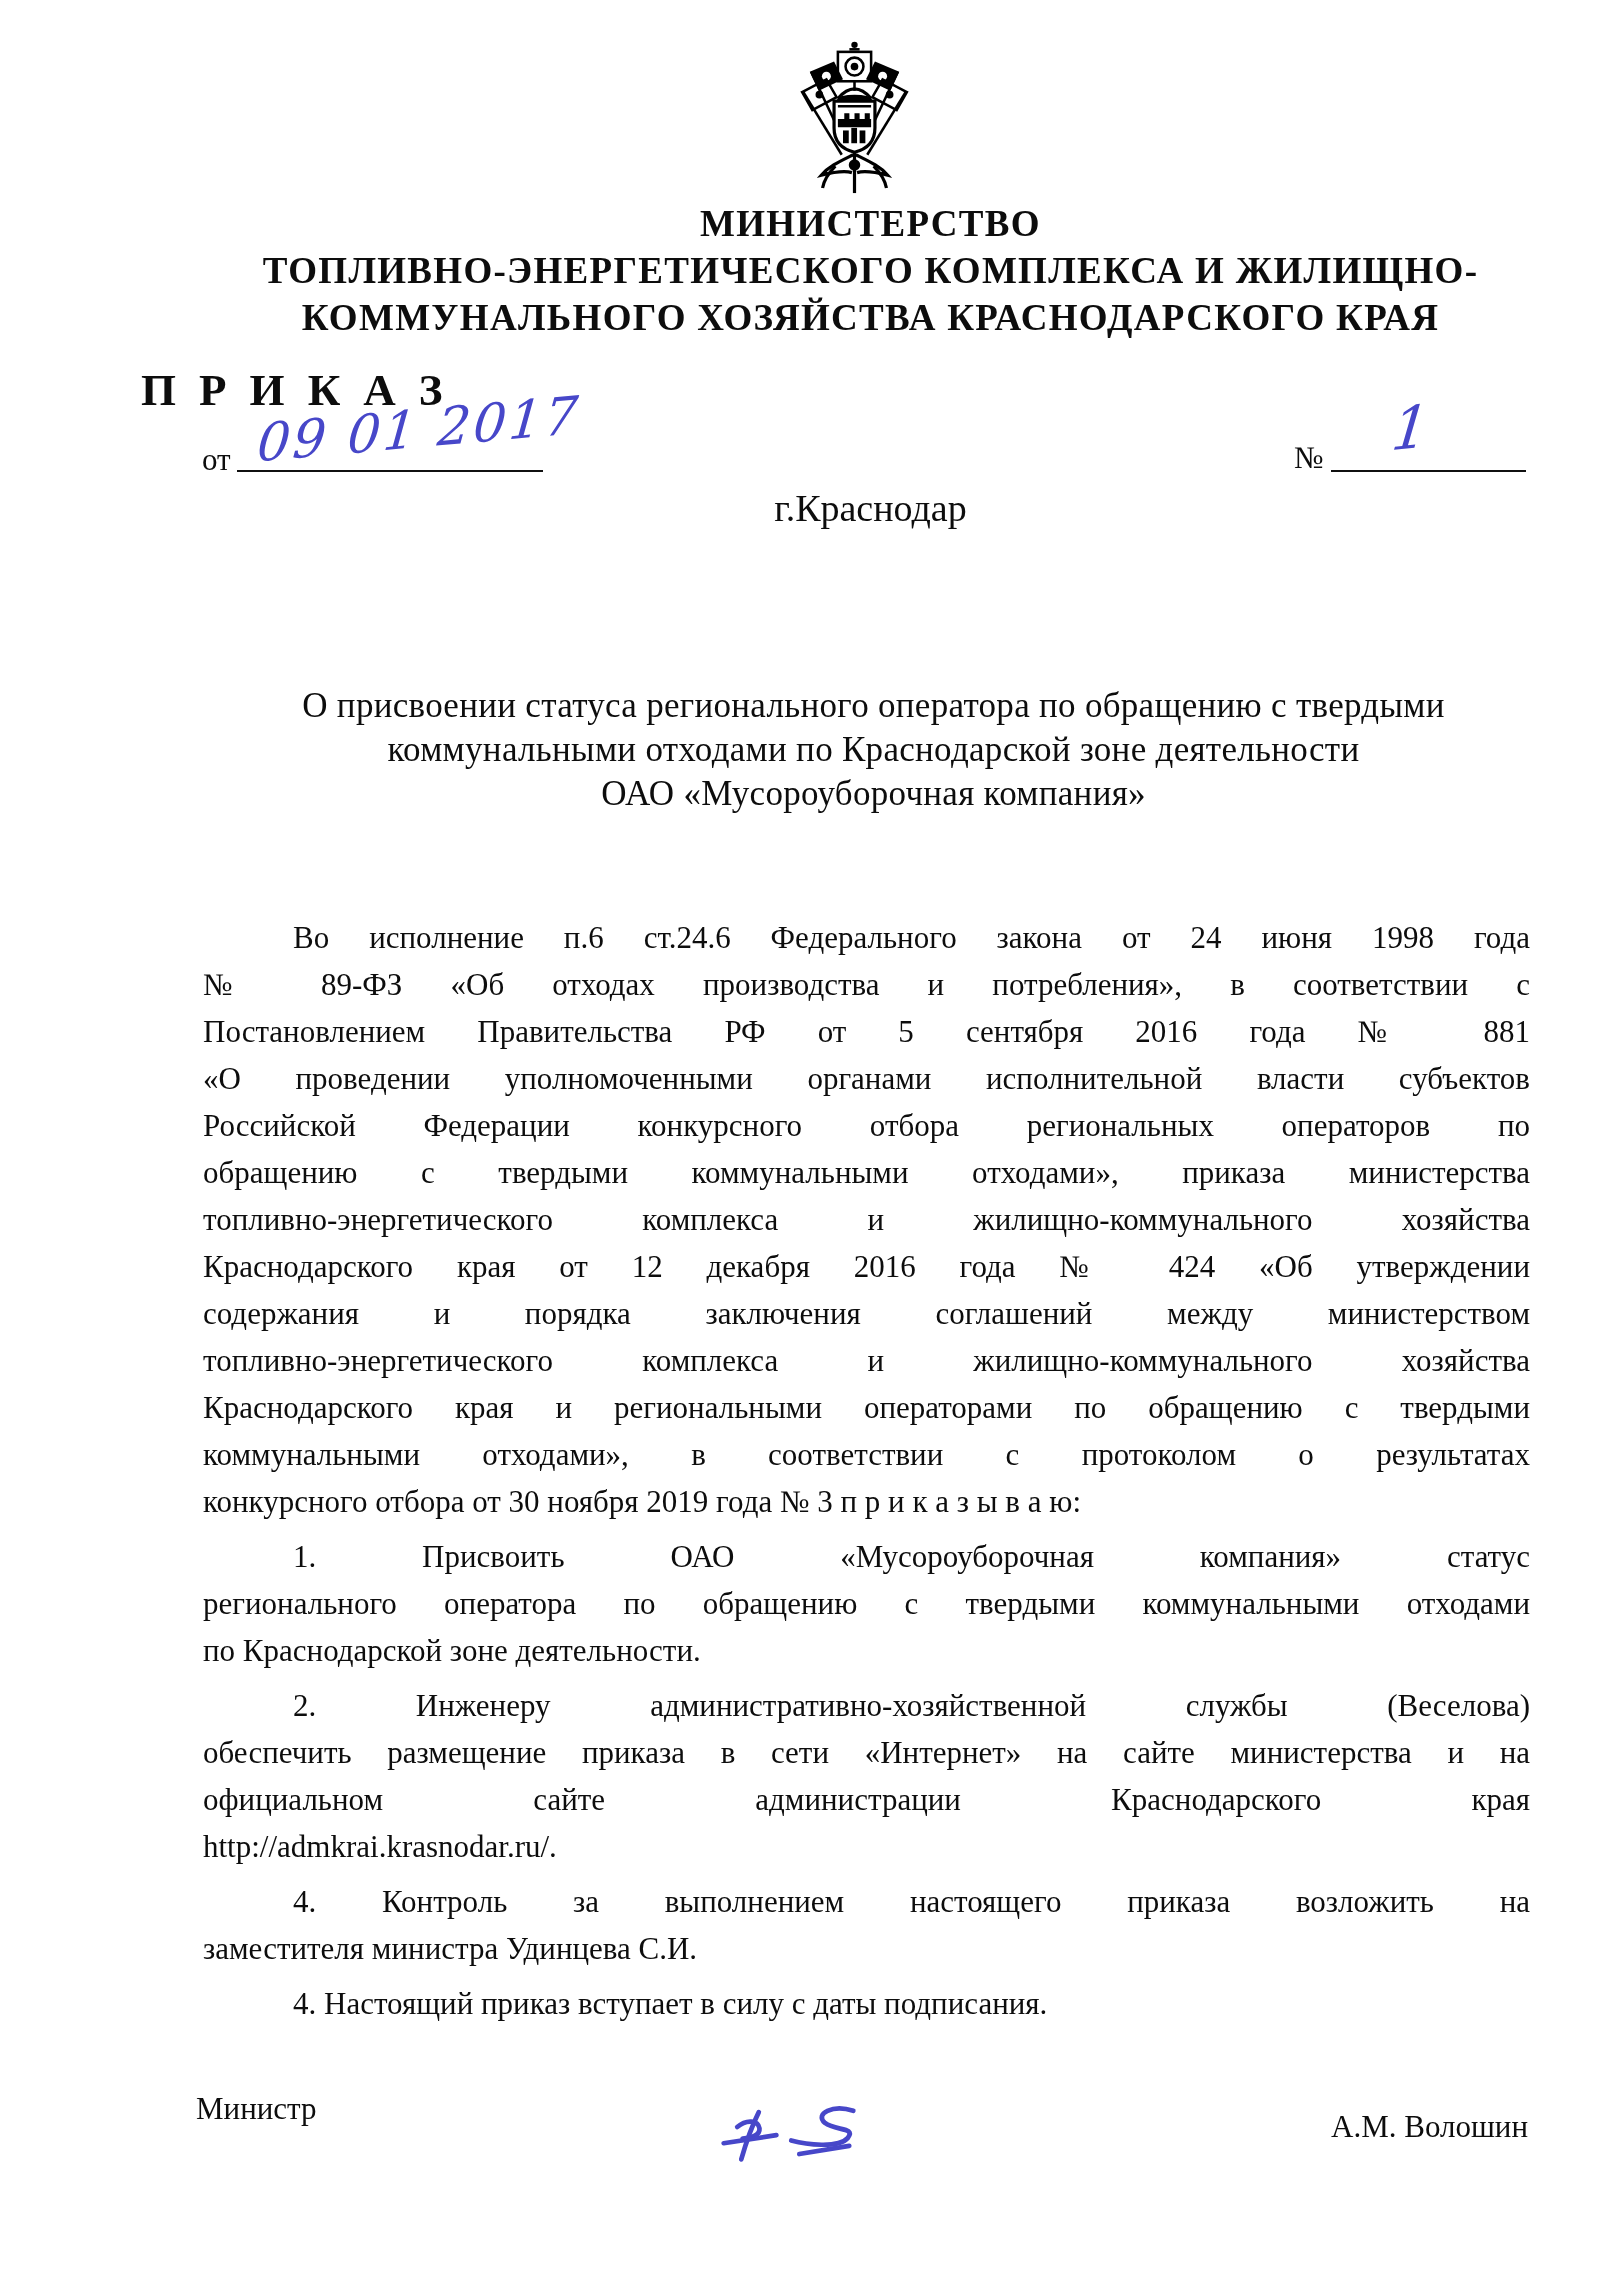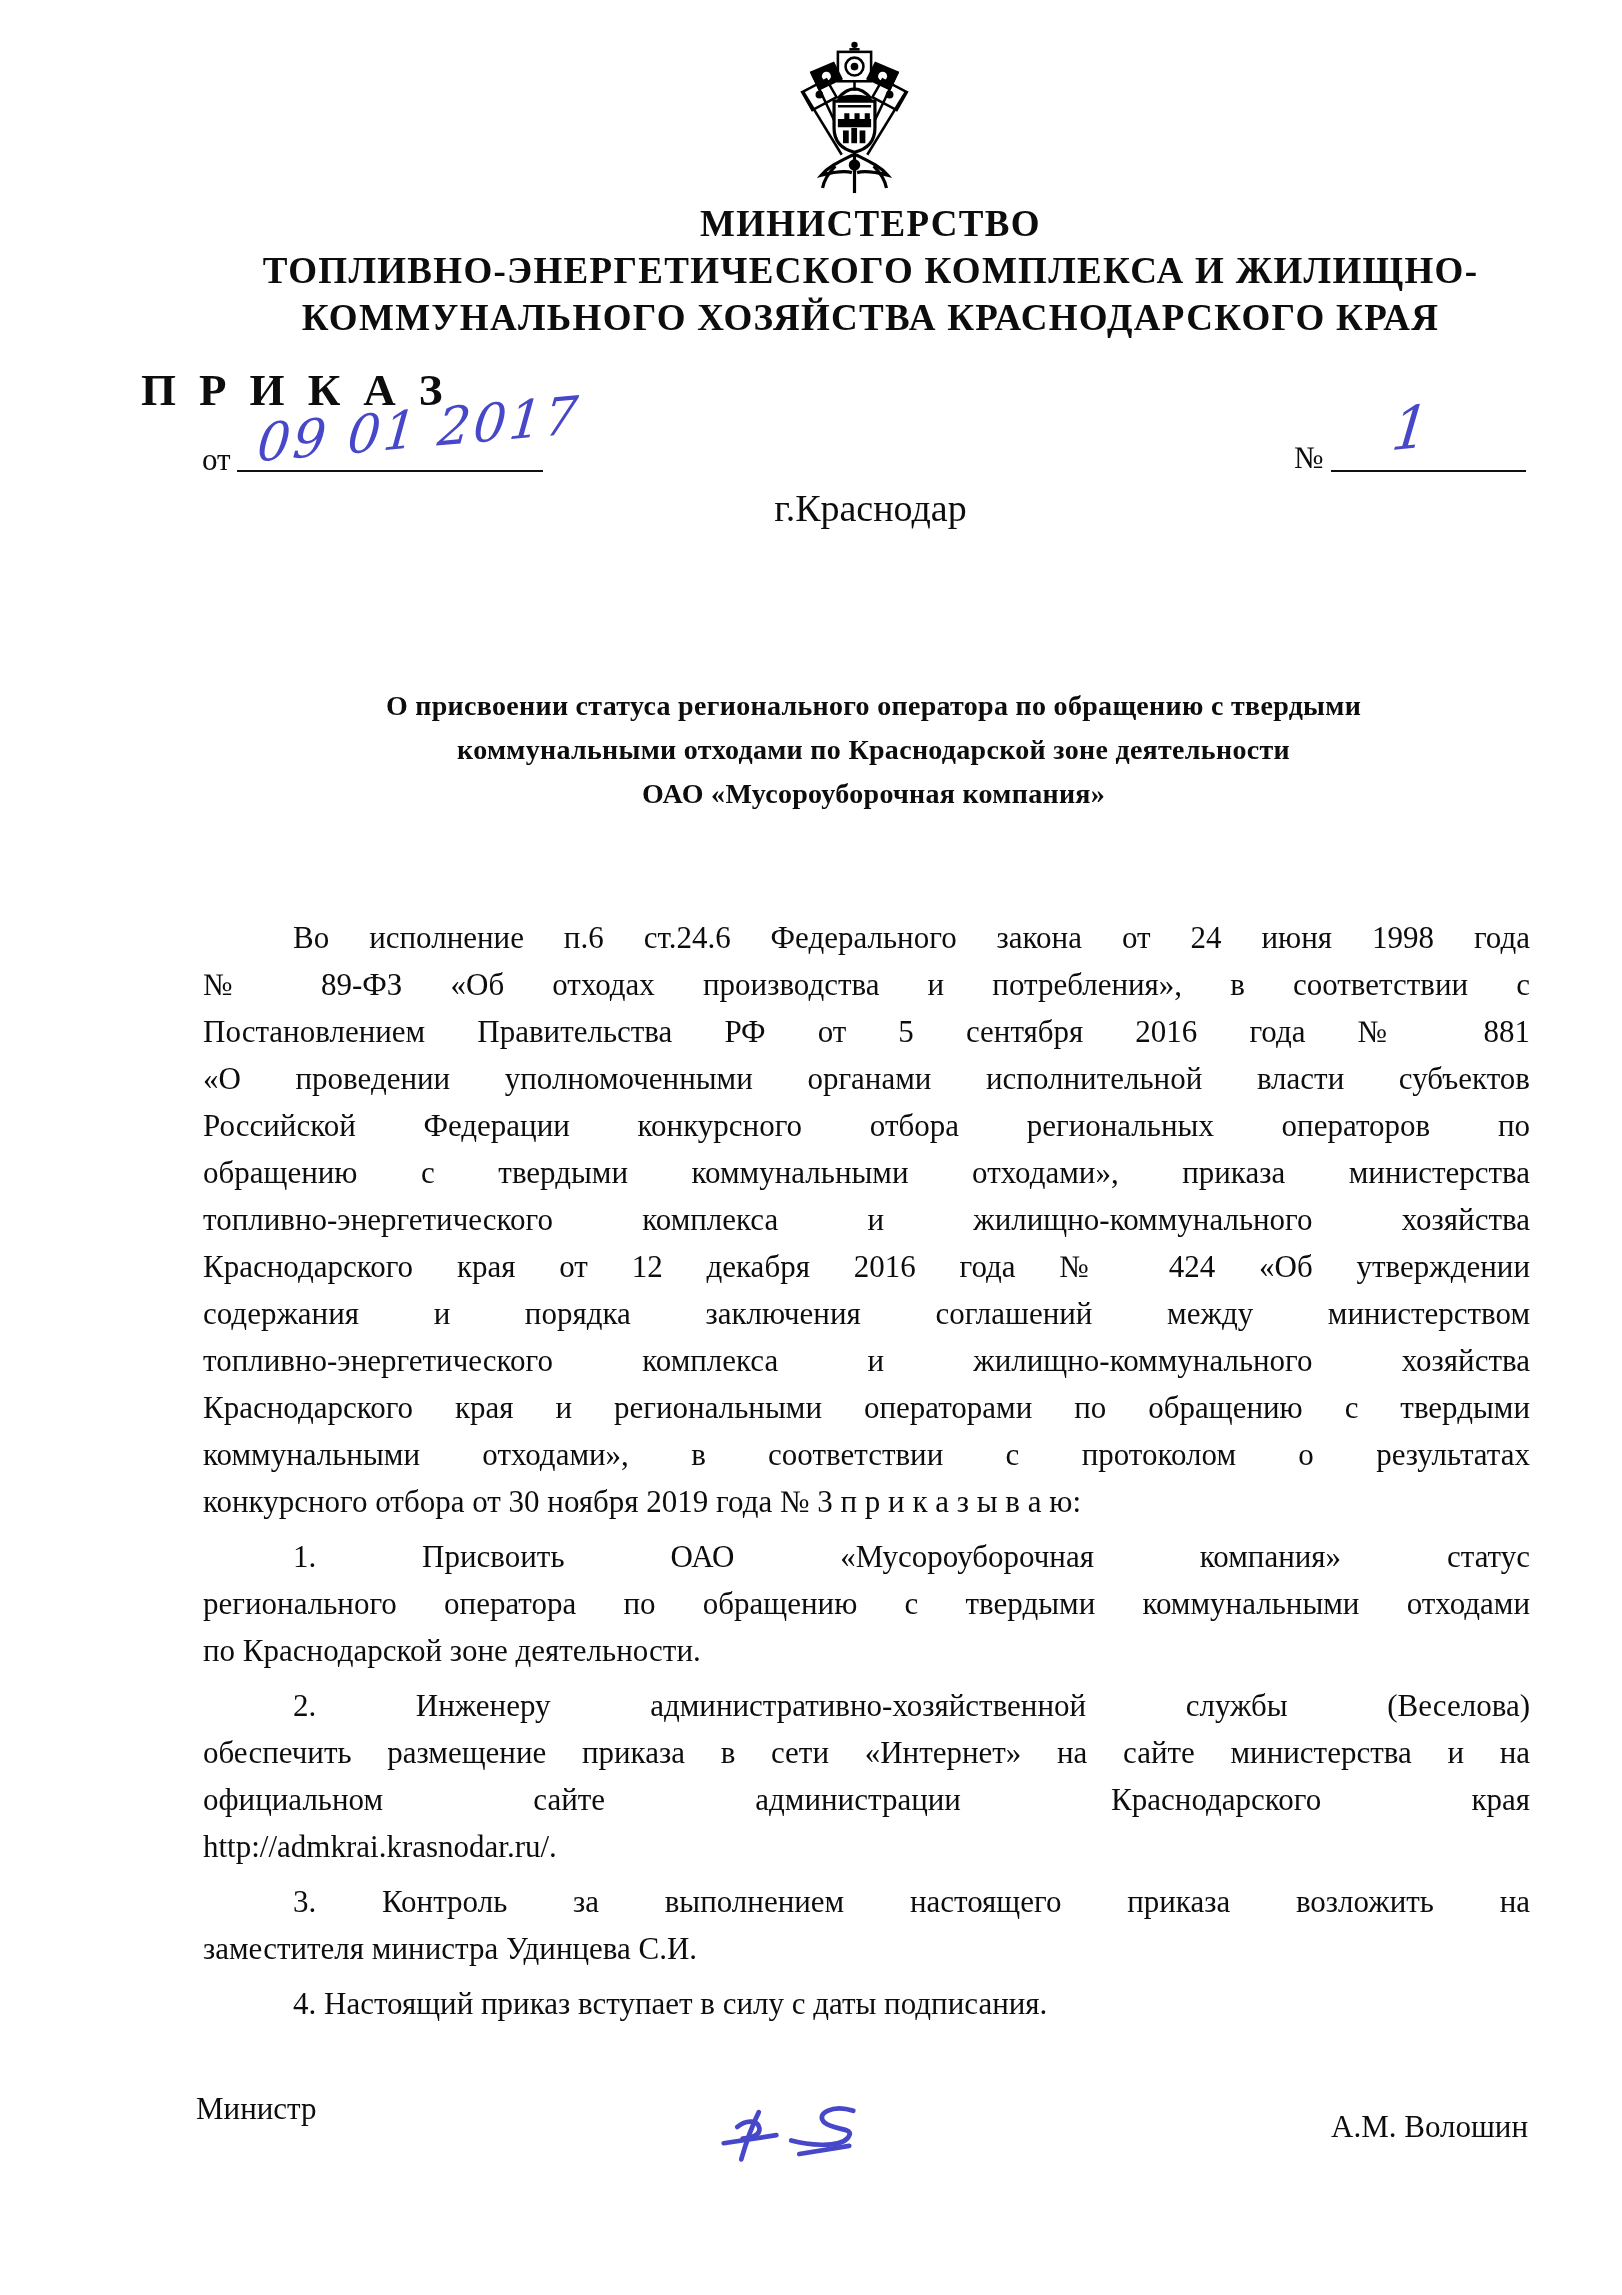--- a/index.html
+++ b/index.html
@@ -20,21 +20,21 @@
   .date-label{position:absolute;left:202px;top:442px;font-size:31px;}
   .date-underline{position:absolute;left:237px;top:420px;width:306px;height:50px;border-bottom:2.6px solid #101010;}
   .hw{font-style:italic;color:var(--ink,#4747c9);font-family:"DejaVu Serif",serif;white-space:nowrap;}
   .hw-date{position:absolute;left:257px;top:399px;font-size:52px;transform:rotate(-5deg) skewX(-10deg);letter-spacing:2.6px;}
   .num-label{position:absolute;left:1294px;top:440px;font-size:31px;}
   .num-underline{position:absolute;left:1331px;top:420px;width:195px;height:50px;border-bottom:2.6px solid #101010;}
   .hw-num{position:absolute;left:1392px;top:394px;font-size:58px;transform:rotate(-6deg) skewX(-12deg);}
   .city{position:absolute;left:141px;top:486px;width:1459px;text-align:center;font-size:38px;}
   .doc-title{
     position:absolute;left:196px;top:684px;width:1355px;
-    font-weight:bold;font-size:28px;line-height:44px;letter-spacing:0.3px;
+    font-weight:normal;font-size:35px;line-height:44px;letter-spacing:0.3px;
   }
   .body-text{position:absolute;left:195px;top:906px;width:1343px;font-size:31px;line-height:47px;}
   .para{margin:8px;}
   .jline{text-align:justify;text-align-last:justify;}
   .jline.last{text-align-last:left;}
   .jline.first{text-indent:90px;}
   .cline{text-align:center;}
   .sign-row{position:absolute;left:196px;top:2091px;width:1332px;font-size:31px;}
   .sign-pos{float:left;}
   .sign-name{float:right;margin-top:18px;}
@@ -134,21 +134,21 @@
         <div class="jline">регионального оператора по обращению с твердыми коммунальными отходами</div>
         <div class="jline last">по Краснодарской зоне деятельности.</div>
       </div>
       <div class="para">
         <div class="jline first">2. Инженеру административно-хозяйственной службы (Веселова)</div>
         <div class="jline">обеспечить размещение приказа в сети «Интернет» на сайте министерства и на</div>
         <div class="jline">официальном сайте администрации Краснодарского края</div>
         <div class="jline last">http://admkrai.krasnodar.ru/.</div>
       </div>
       <div class="para">
-        <div class="jline first">3. Контроль за выполнением настоящего приказа возложить на</div>
+        <div class="jline first">4. Контроль за выполнением настоящего приказа возложить на</div>
         <div class="jline last">заместителя министра Удинцева С.И.</div>
       </div>
       <div class="para">
         <div class="jline first last">4. Настоящий приказ вступает в силу с даты подписания.</div>
       </div>
     </div>
 
   <div class="sign-row">
     <span class="sign-pos">Министр</span>
     <span class="sign-name">А.М. Волошин</span>

